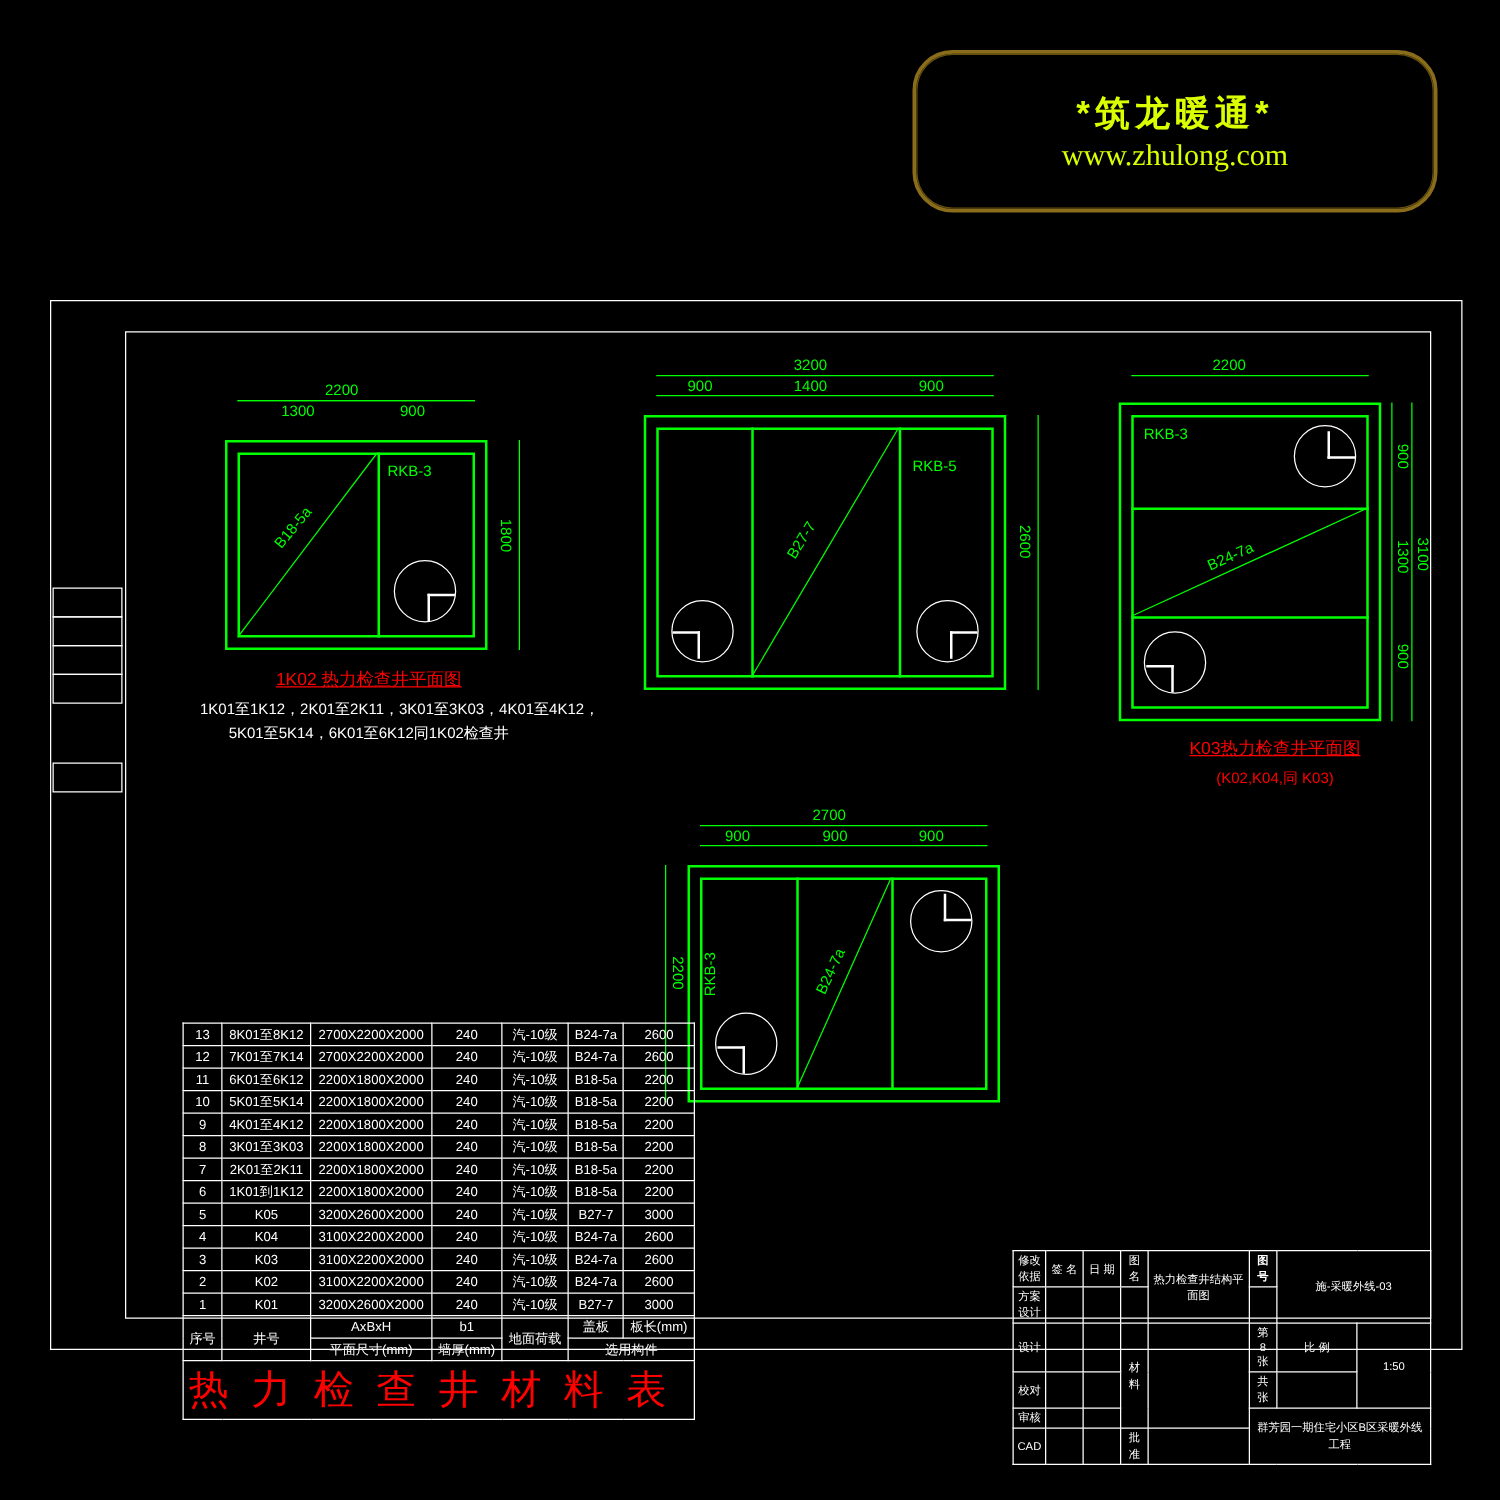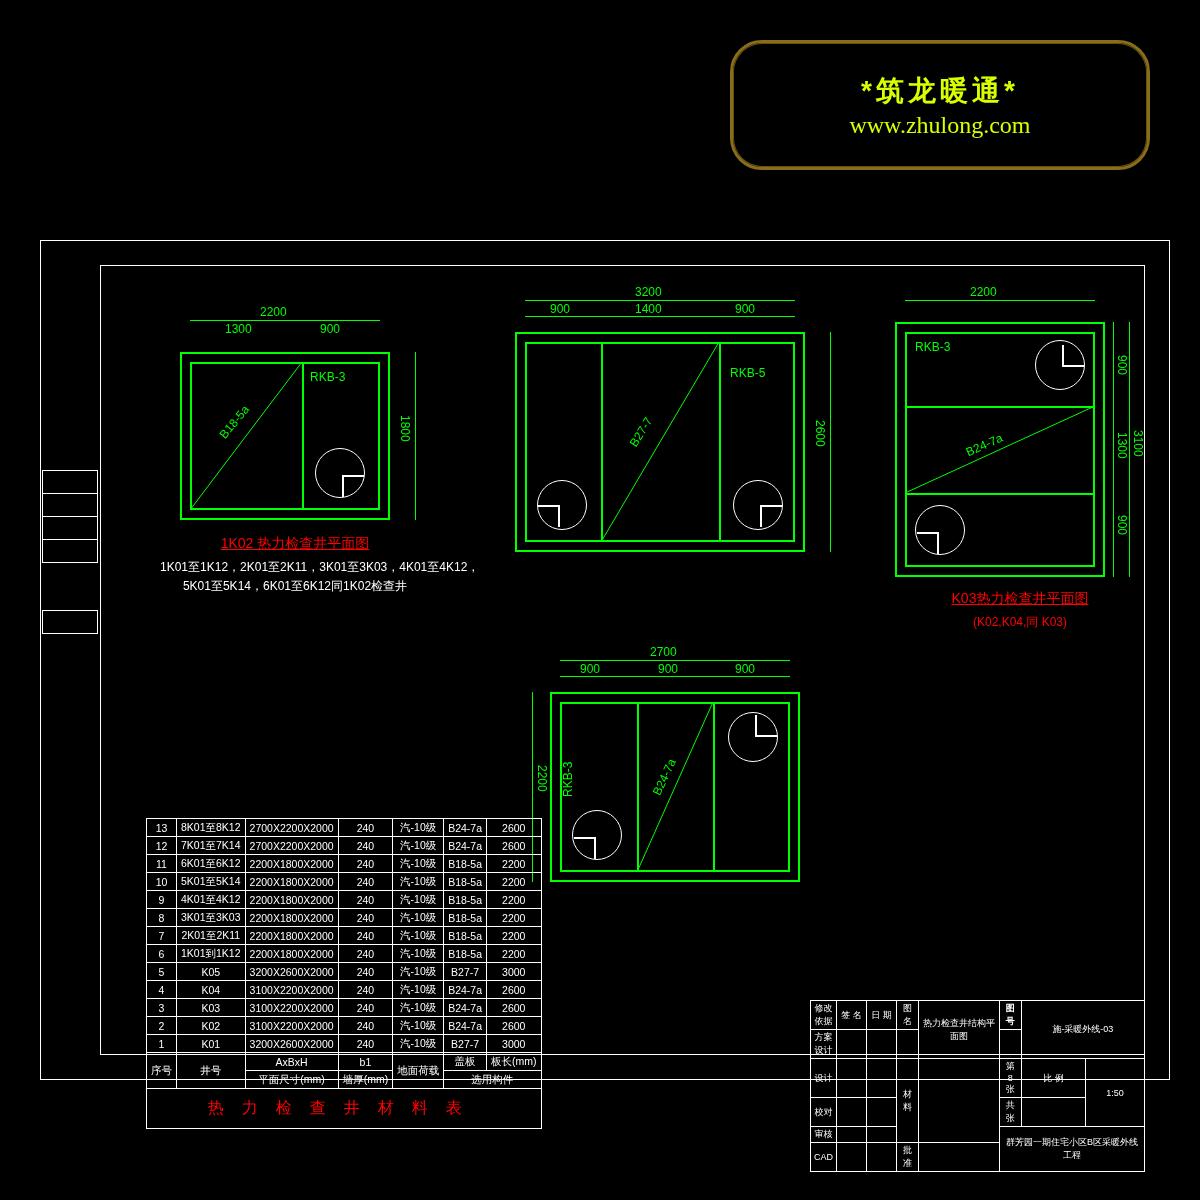--- a/index.html
+++ b/index.html
@@ -19,21 +19,21 @@
   .title { color:#ff0000; text-decoration:underline; text-align:center; font-size:14px; white-space:nowrap; }
   .sub { color:#fff; text-align:center; font-size:12px; white-space:nowrap; margin-top:6px; }
   .diag { position:absolute; color:#00ff00; font-size:12px; }
   .circ { position:absolute; width:50px; height:50px; border:1px solid #fff; border-radius:50%; }
   .corner { position:absolute; width:22px; height:22px; border-top:2px solid #fff; border-left:2px solid #fff; }
   svg.dline { position:absolute; pointer-events:none; }
   
   .tbl { position:absolute; left:110px; top:818px; color:#fff; font-size:11px;margin-left:36px; }
   .tbl table { border-collapse:collapse; }
   .tbl td, .tbl th { border:1px solid #fff; padding:1px 4px; text-align:center; height:18px; font-weight:normal; font-size:10.5px; white-space:nowrap; }
-  .tbl .title-row { color:#ff0000; font-size:16px; letter-spacing:18px; height:40px; }
+  .tbl .title-row { color:#ff0000; font-size:32px; letter-spacing:18px; height:40px; }
   
   .titleblock { position:absolute; right:55px; bottom:105px; width:335px; height:95px; }
   .titleblock table { border-collapse:collapse; width:100%; height:100%; }
   .titleblock td { border:1px solid #fff; color:#fff; font-size:9px; padding:1px 3px; text-align:center; }
   .vline { position:absolute; background:#00ff00; width:2px; }
   .hline-dim { position:absolute; background:#00ff00; height:1px; }
   .vline-dim { position:absolute; background:#00ff00; width:1px; }
 </style>
 </head>
 <body>

